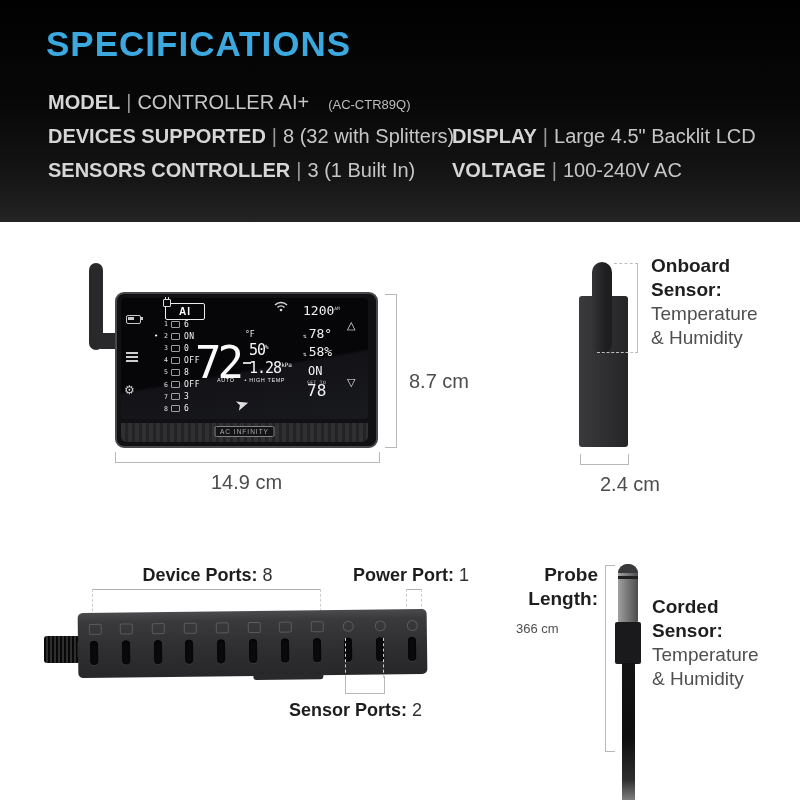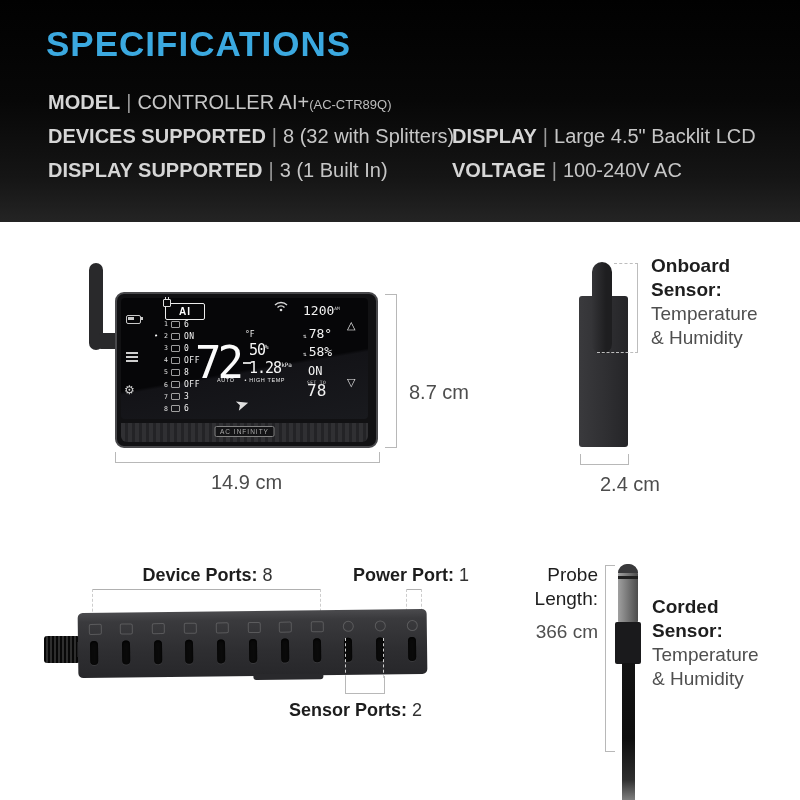--- a/index.html
+++ b/index.html
@@ -7,21 +7,21 @@
        font-family:"Liberation Sans",sans-serif;overflow:hidden;}
   .abs{position:absolute;}
 
   
   #banner{left:0;top:0;width:800px;height:222px;
     background:linear-gradient(180deg,#010101 0%,#070707 45%,#151515 80%,#242424 100%);}
   #banner-title{left:46px;top:24px;font-size:35px;font-weight:700;letter-spacing:1px;color:#3BA9E0;}
   .spec-row{height:24px;font-size:20px;color:#c6c6c6;white-space:nowrap;}
   .spec-label{font-weight:700;color:#d6d6d6;}
   .spec-sep{color:#9a9a9a;padding:0 6px;font-weight:300;}
-  .spec-note{font-size:13px;color:#bdbdbd;margin-left:0;}
+  .spec-note{font-size:13px;color:#bdbdbd;margin-left:19px;}
 
   
   .metal{background:#29292b;}
   #ant-mast{left:89px;top:263px;width:14px;height:87px;border-radius:7px;}
   #ant-arm{left:99px;top:333px;width:20px;height:16px;border-radius:2px;}
   #ctl-body{left:115px;top:292px;width:263px;height:156px;border-radius:9px;
     background:#111113;border:2px solid #48484b;box-sizing:border-box;}
   #ctl-screen{left:4px;top:4px;width:247px;height:121px;border-radius:4px;
     background:linear-gradient(170deg,#060608 0%,#060608 57%,#131317 59%,#191a1e 100%);
     color:#ededed;}
@@ -70,21 +70,21 @@
   #r-set .setlab{font-size:4.5px;letter-spacing:.5px;color:#ddd;display:block;}
   #r-set .setval{font-size:16px;display:block;line-height:11px;}
   .tri{left:226px;font-size:11px;color:#e8e8e8;}
   #tri-up{top:21px;} #tri-down{top:78px;}
   #icon-send{left:115px;top:100px;transform:rotate(-18deg);}
 
   
   .brk{border-color:#b8b8b8;border-style:solid;border-width:0;}
   .dim{font-size:20px;color:#4d4d4d;}
   #brk-h{left:385px;top:294px;width:11px;height:152px;border-top-width:1.5px;border-right-width:1.5px;border-bottom-width:1.5px;}
-  #dim-h{left:409px;top:381px;}
+  #dim-h{left:409px;top:370px;}
   #brk-w{left:115px;top:452px;width:263px;height:10px;border-left-width:1.5px;border-right-width:1.5px;border-bottom-width:1.5px;}
   #dim-w{left:115px;top:471px;width:263px;text-align:center;}
 
   
   #ob-body{left:579px;top:296px;width:49px;height:151px;border-radius:3px;
     background:linear-gradient(90deg,#3a3a3d 0%,#2f2f32 55%,#252528 100%);}
   #ob-probe{left:592px;top:262px;width:20px;height:92px;border-radius:10px;
     background:linear-gradient(90deg,#343437 0%,#1e1e20 70%);}
   #ob-brk-top{left:614px;top:263px;width:24px;border-top:1.5px dashed #bdbdbd;}
   #ob-brk-v{left:637px;top:263px;height:90px;border-left:1.5px solid #bdbdbd;}
@@ -123,38 +123,38 @@
 
   
   #pr-brk{left:605px;top:565px;width:9px;height:185px;border-top-width:1.5px;border-left-width:1.5px;border-bottom-width:1.5px;}
   #pr-tip{left:618px;top:564px;width:20px;height:59px;border-radius:10px 10px 2px 2px;
     background:linear-gradient(90deg,#a0a0a0 0%,#7a7a7a 45%,#4c4c4c 100%);}
   #pr-cap{left:0;top:0;width:20px;height:9px;border-radius:10px 10px 0 0;background:#39393b;}
   #pr-band{left:0;top:12px;width:20px;height:3px;background:#1f1f1f;}
   #pr-collar{left:615px;top:622px;width:26px;height:42px;border-radius:2px;background:#1a1a1c;}
   #pr-cable{left:622px;top:663px;width:13px;height:137px;
     background:linear-gradient(180deg,#131313 0%,#0e0e0e 55%,#2e2e2e 85%,#7e7e7e 100%);}
-  #lbl-probe{left:516px;top:563px;width:82px;text-align:right;font-size:19px;line-height:24px;font-weight:400;color:#1e1e1e;}
-  #lbl-366{left:516px;top:621px;width:82px;text-align:right;font-size:19px;color:#4f4f4f;}
+  #lbl-probe{left:516px;top:563px;width:82px;text-align:right;font-size:19px;line-height:24px;font-weight:700;color:#1e1e1e;}
+  #lbl-366{left:516px;top:621px;width:82px;text-align:left;font-size:13px;color:#4f4f4f;}
   #pr-text{left:652px;top:562px;}
 </style>
 </head>
 <body>
 
 <div id="banner" class="abs">
   <div id="banner-title" class="abs">SPECIFICATIONS</div>
 
   <div class="spec-row abs" style="left:48px;top:91px;">
     <span class="spec-label">MODEL</span><span class="spec-sep">|</span><span class="spec-value">CONTROLLER AI+</span><span class="spec-note">(AC-CTR89Q)</span>
   </div>
   <div class="spec-row abs" style="left:48px;top:125px;">
     <span class="spec-label">DEVICES SUPPORTED</span><span class="spec-sep">|</span><span class="spec-value">8 (32 with Splitters)</span>
   </div>
   <div class="spec-row abs" style="left:48px;top:159px;">
-    <span class="spec-label">DISPLAY SUPPORTED</span><span class="spec-sep">|</span><span class="spec-value">3 (1 Built In)</span>
+    <span class="spec-label">SENSORS CONTROLLER</span><span class="spec-sep">|</span><span class="spec-value">3 (1 Built In)</span>
   </div>
 
   <div class="spec-row abs" style="left:452px;top:125px;">
     <span class="spec-label">DISPLAY</span><span class="spec-sep">|</span><span class="spec-value">Large 4.5" Backlit LCD</span>
   </div>
   <div class="spec-row abs" style="left:452px;top:159px;">
     <span class="spec-label">VOLTAGE</span><span class="spec-sep">|</span><span class="spec-value">100-240V AC</span>
   </div>
 </div>
 

